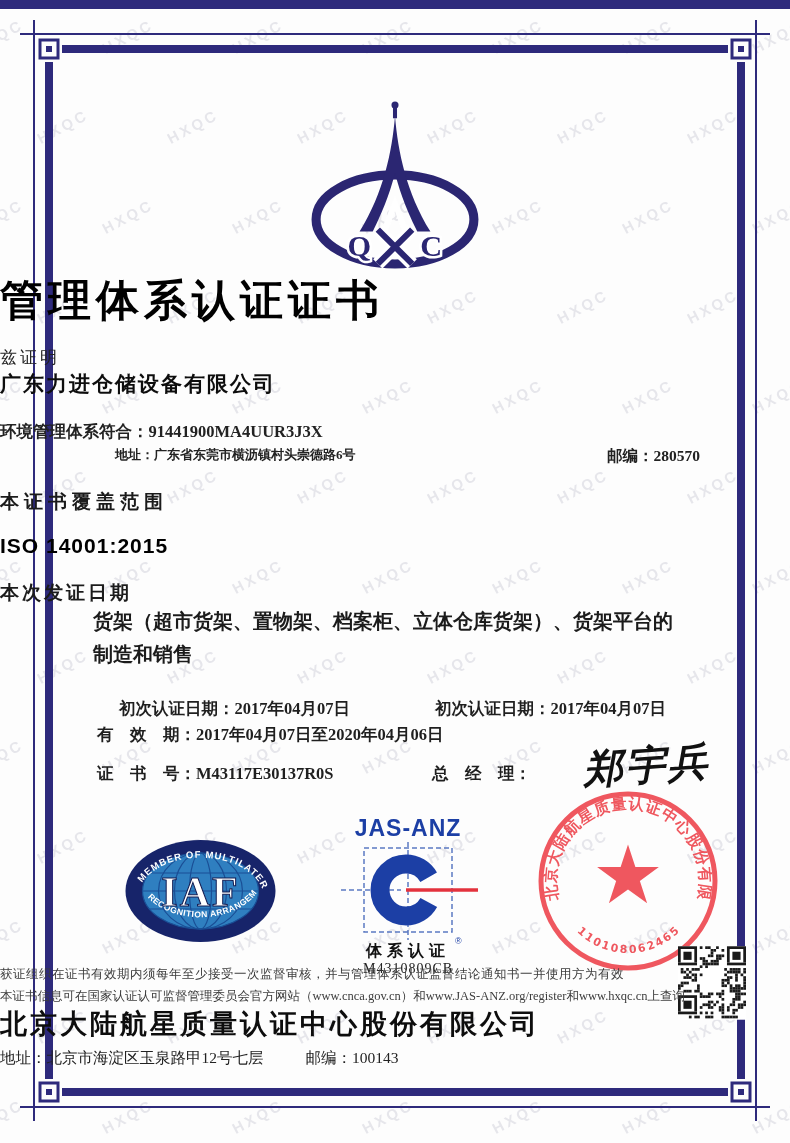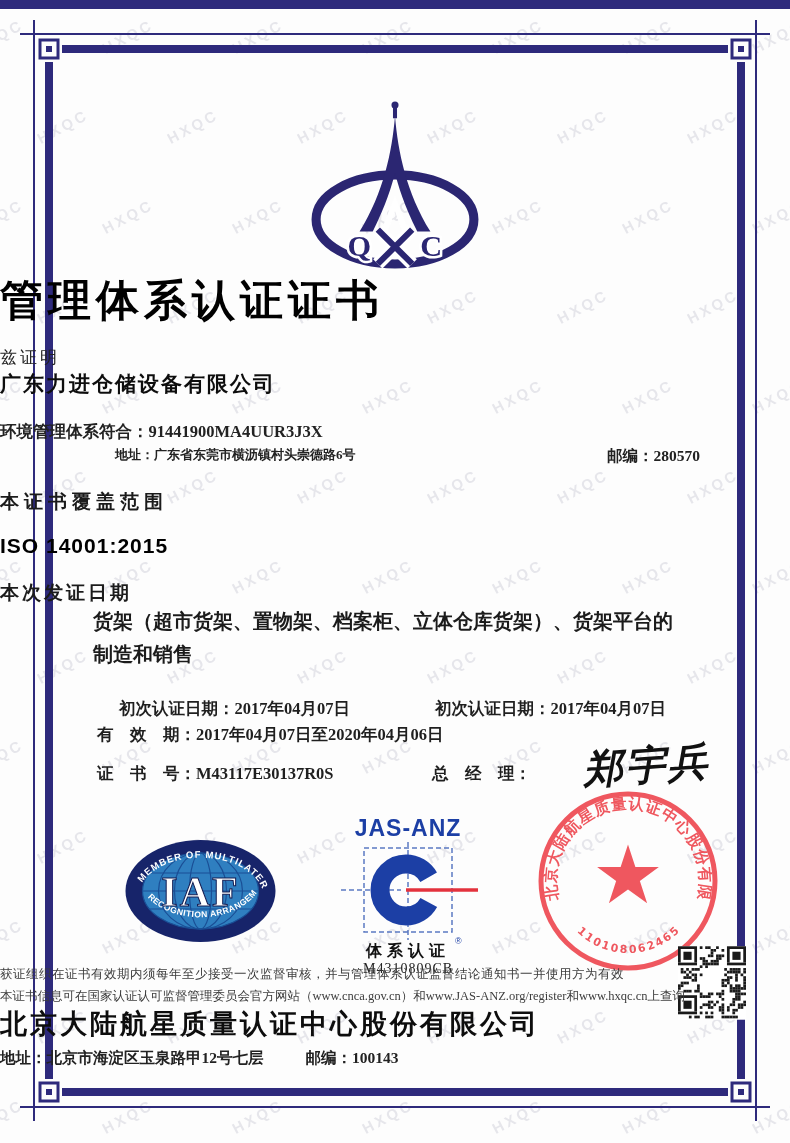--- a/index.html
+++ b/index.html
@@ -38,21 +38,21 @@
   #signature{top:738px;left:583px;font-family:"DejaVu Serif",serif;font-style:italic;
              font-weight:bold;font-size:40px;letter-spacing:2px;color:#111;
              transform:rotate(-4deg);}
   #iaf-logo{left:123px;top:838px;}
   #jasanz-logo{left:333px;top:812px;}
   #seal{left:533px;top:786px;opacity:.92;}
   #qr-code{left:678px;top:946px;}
   #note1{top:966px;font-size:12.5px;color:#3c3c3c;letter-spacing:.5px;}
   #note2{top:988px;font-size:12.5px;color:#3c3c3c;}
   #issuer-name{top:1006px;font-size:27px;font-weight:bold;letter-spacing:3px;color:#0d0d0d;}
-  #footer-addr{top:1048px;font-size:15.5px;font-weight:700;color:#222;}
+  #footer-addr{top:1048px;font-size:15.5px;font-weight:400;color:#222;}
   #footer-addr .gap{display:inline-block;width:42px;}
 </style>
 </head>
 <body>
 
 <div id="watermarks" class="abs">
     <span class="wm" style="left: -30px; top: 28px;">HXQC</span>
     <span class="wm" style="left: 100px; top: 28px;">HXQC</span>
     <span class="wm" style="left: 230px; top: 28px;">HXQC</span>
     <span class="wm" style="left: 360px; top: 28px;">HXQC</span>

